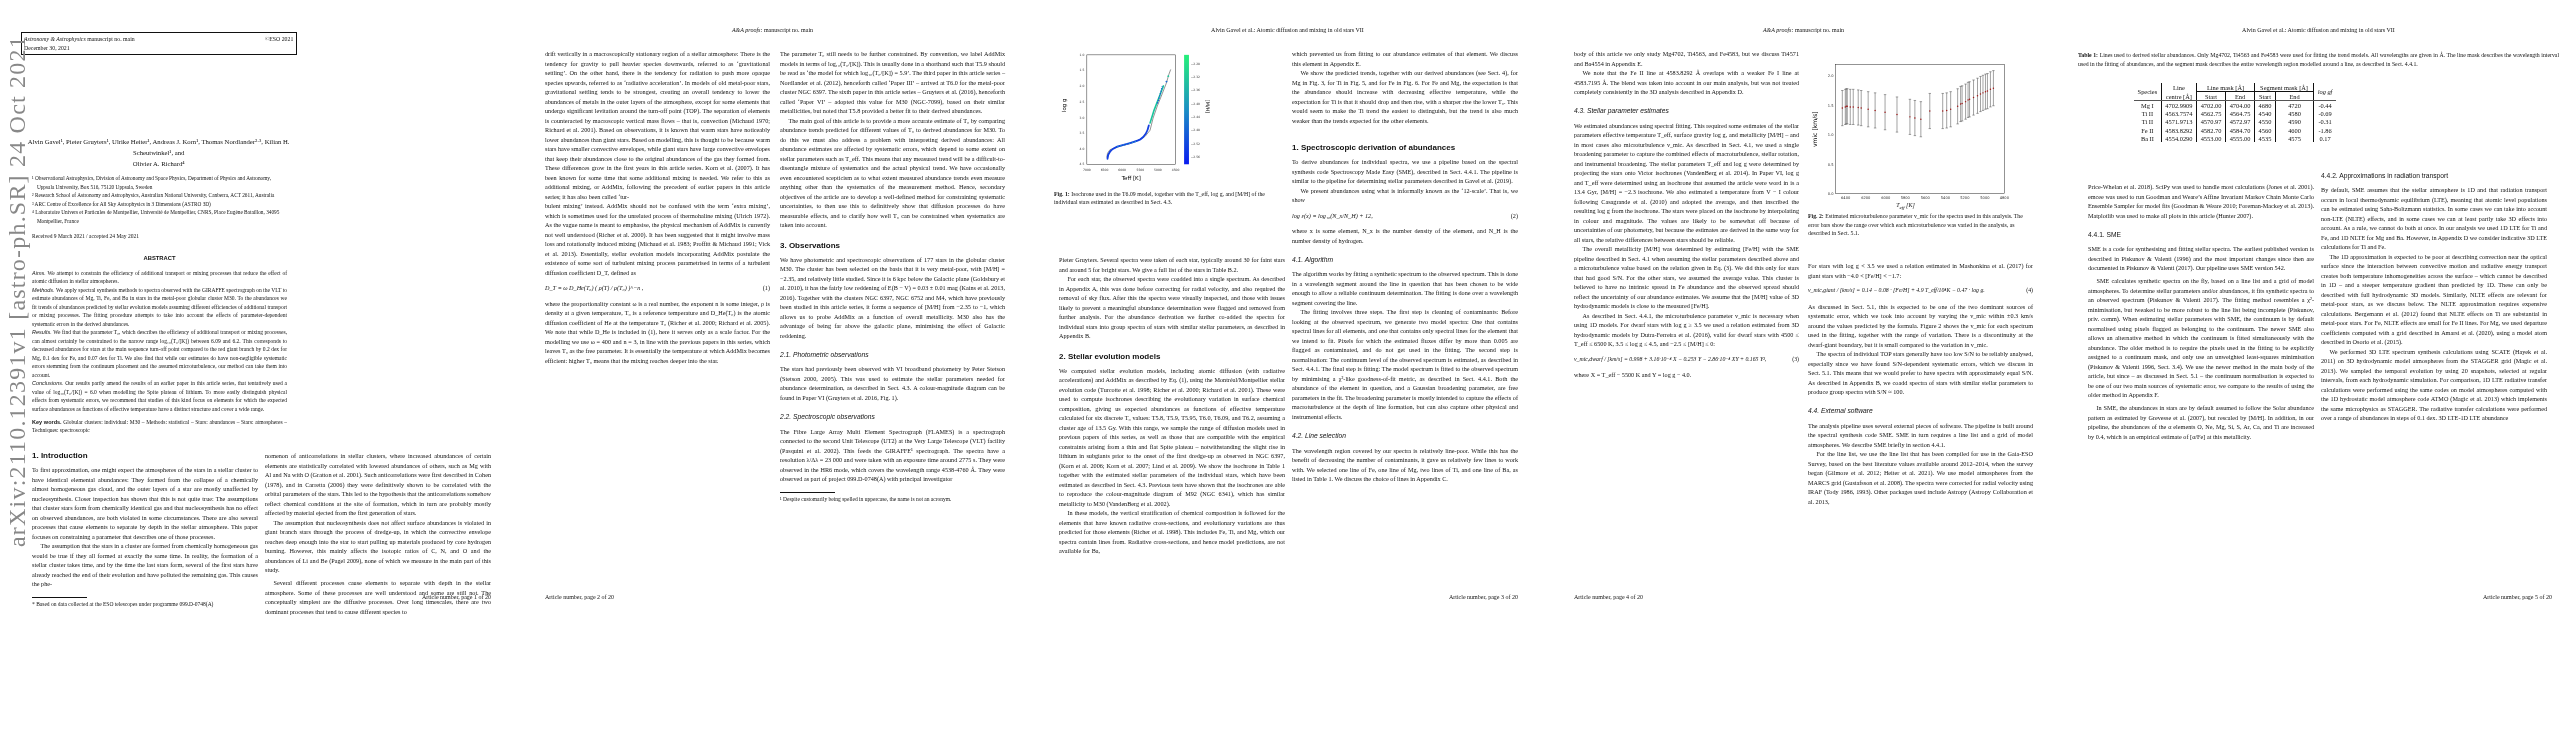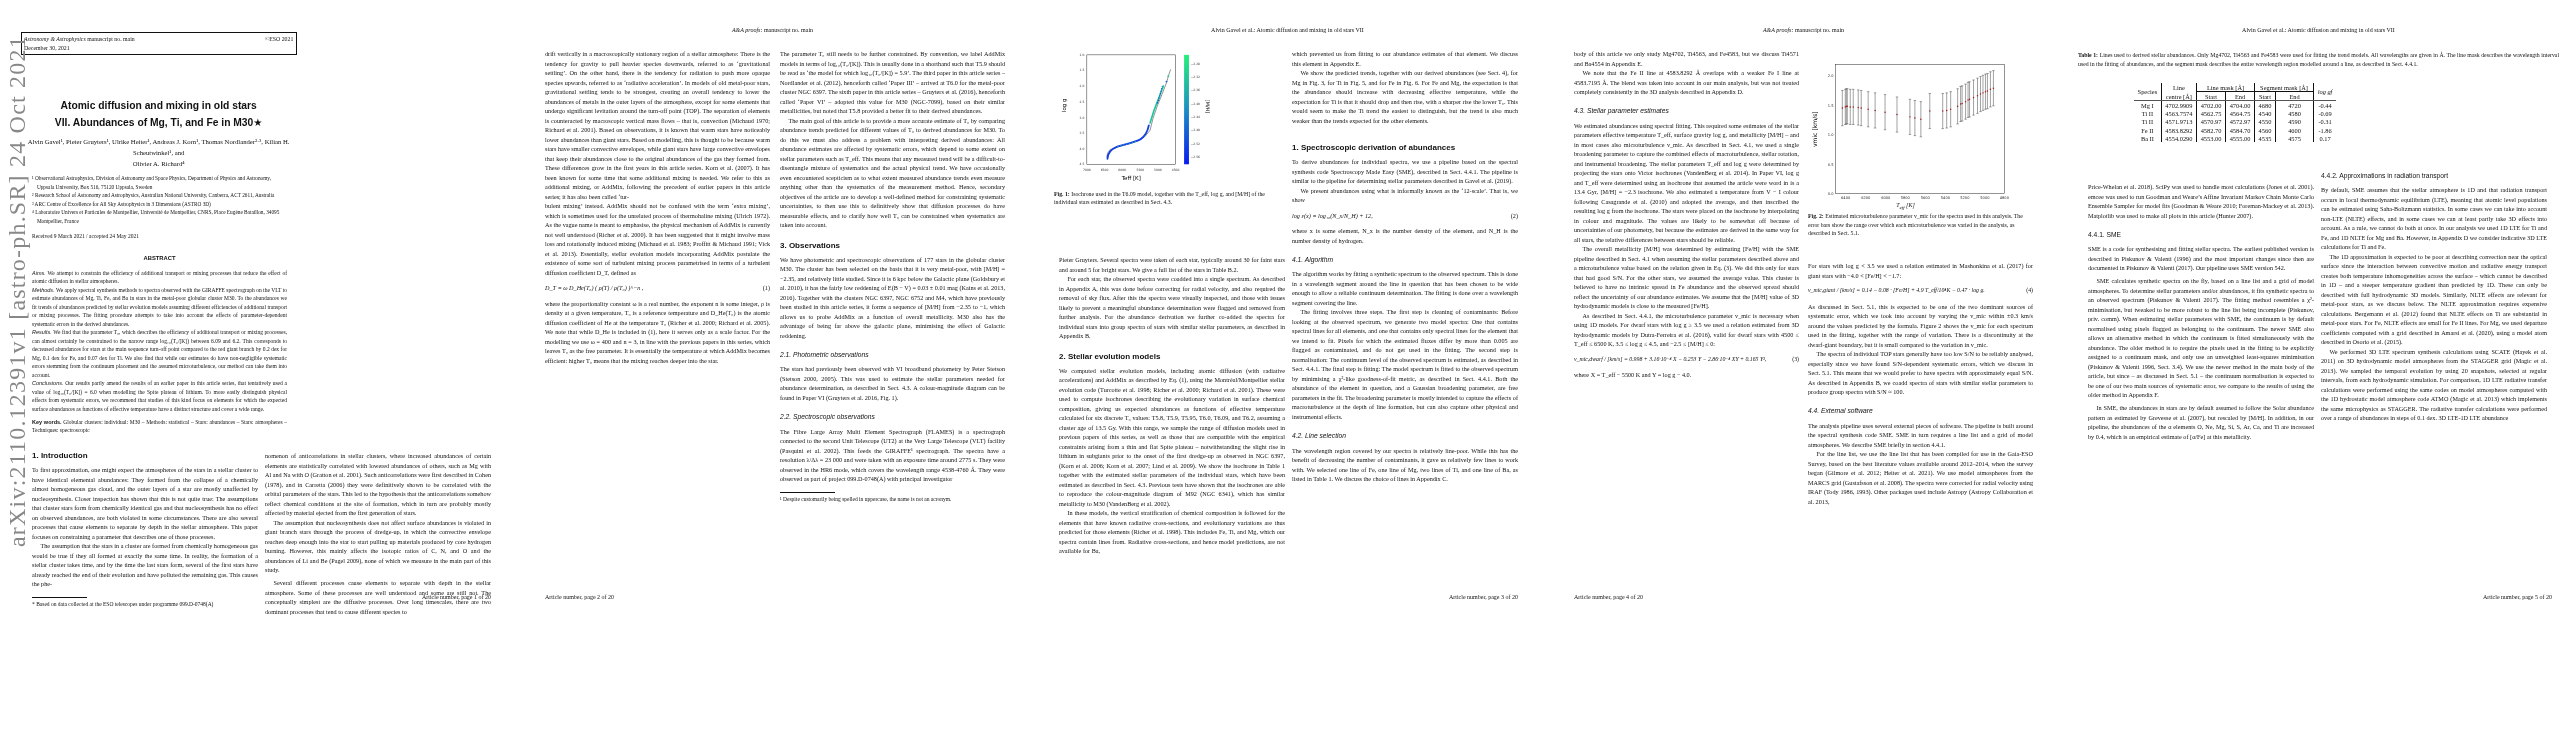--- a/index.html
+++ b/index.html
@@ -49,24 +49,20 @@
   table.lines thead tr.top th.rowsp{border-bottom:1.2px solid #555;}
 </style>
 </head>
 <body>
 
 <div class="page p1">
   <div class="hdrbox">
     <div><i>Astronomy &amp; Astrophysics</i> <span>manuscript no. main</span></div>
     <div>December 30, 2021</div>
     <div class="r">©ESO 2021</div>
-  </div>
-  <div class="title">
-    <div>Atomic diffusion and mixing in old stars</div>
-    <div>VII. Abundances of Mg, Ti, and Fe in M30★</div>
   </div>
   <div class="authors">
     <div>Alvin Gavel¹, Pieter Gruyters¹, Ulrike Heiter¹, Andreas J. Korn¹, Thomas Nordlander²·³, Kilian H. Scheutwinkel¹, and</div>
     <div>Olivier A. Richard⁴</div>
   </div>
   <div class="affils">
     <div>¹ Observational Astrophysics, Division of Astronomy and Space Physics, Department of Physics and Astronomy, Uppsala University, Box 516, 75120 Uppsala, Sweden</div>
     <div>² Research School of Astronomy and Astrophysics, Australian National University, Canberra, ACT 2611, Australia</div>
     <div>³ ARC Centre of Excellence for All Sky Astrophysics in 3 Dimensions (ASTRO 3D)</div>
     <div>⁴ Laboratoire Univers et Particules de Montpellier, Université de Montpellier, CNRS, Place Eugène Bataillon, 34095 Montpellier, France</div>

